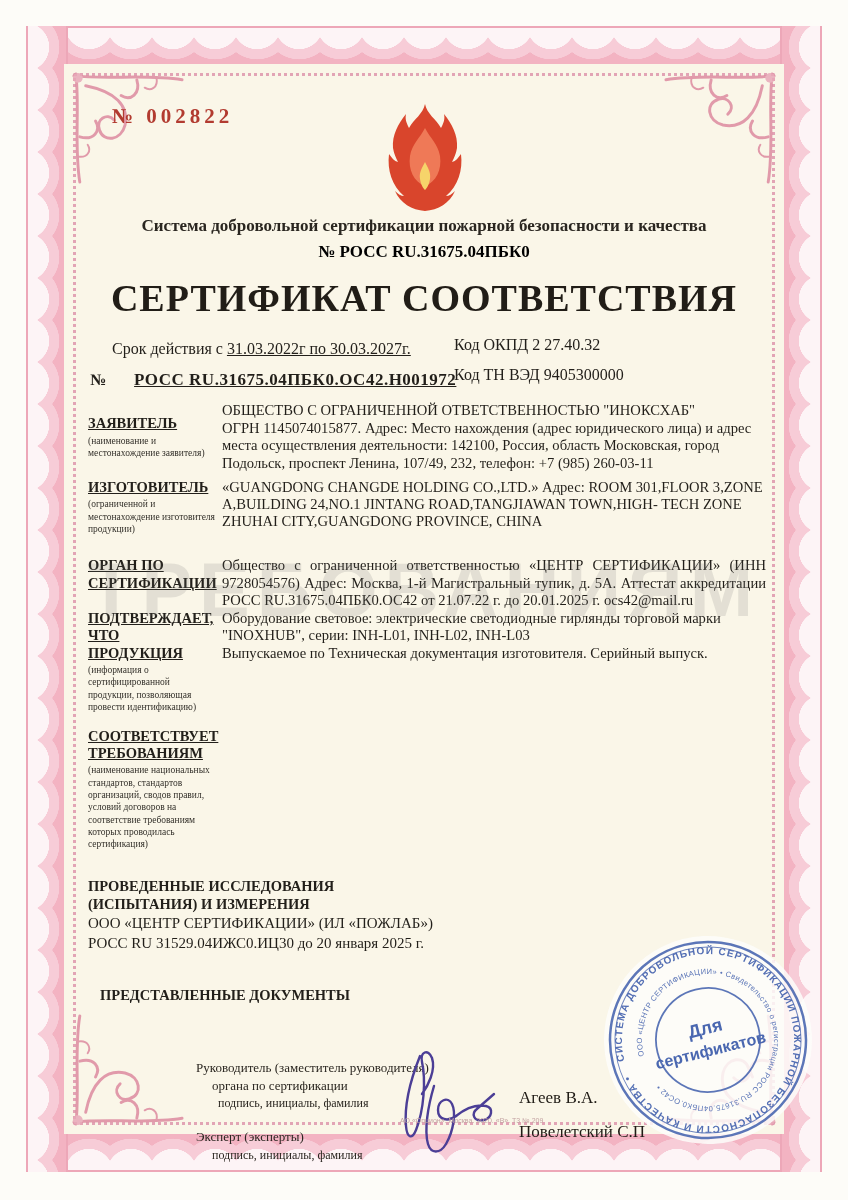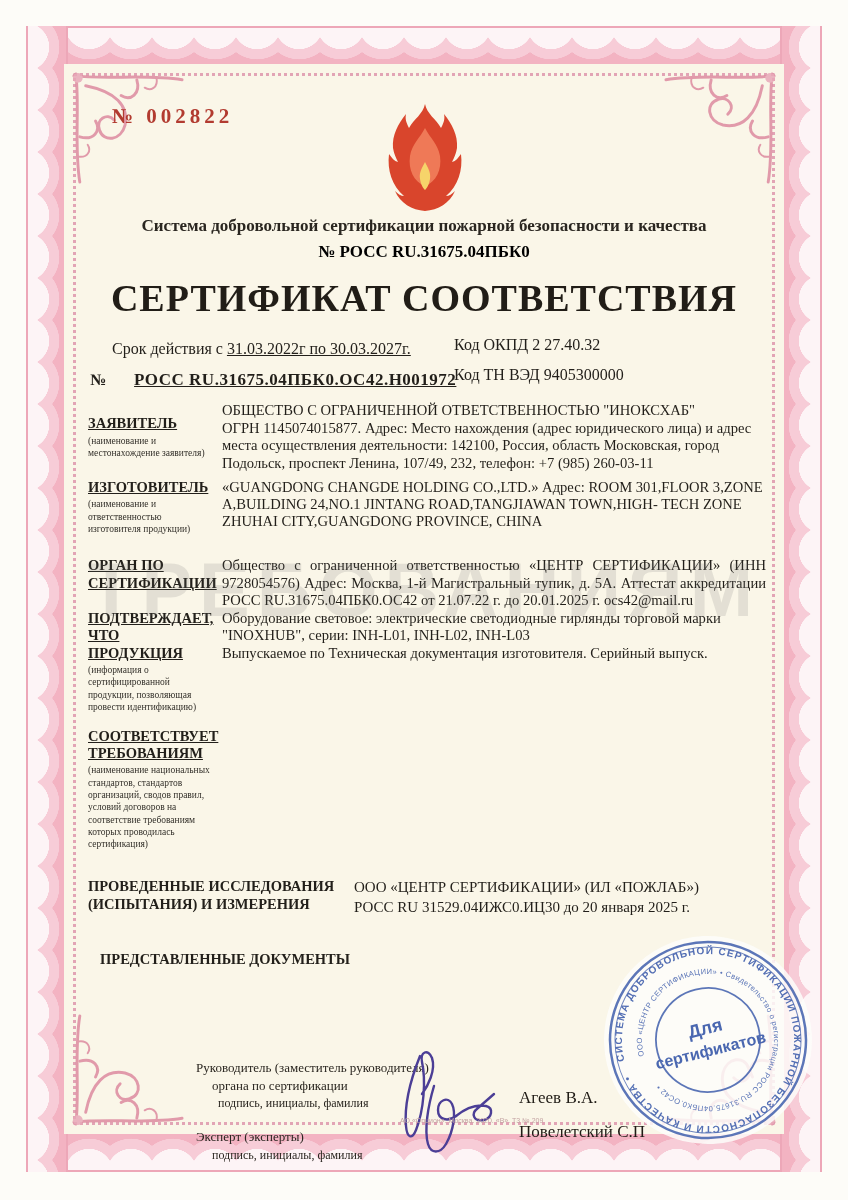--- a/index.html
+++ b/index.html
@@ -57,21 +57,21 @@
   .section .sub{font-size:9.5px;line-height:1.3;color:#33302a;margin-top:2px;}
   .section .txt{flex:1;font-size:14.6px;line-height:1.18;}
   .section .txt p{margin:0 0 1px 0;}
   .s1{margin-bottom:6px;align-items:center;}
   .s2{margin-bottom:22px;}
   .s3{}
   .s3 .txt{text-align:justify;}
   .s4{margin-bottom:14px;}
   .s5 .txt{padding-left:18px;}
 
-  .tests{display:flex;margin-top:26px;}
+  .tests{display:flex;margin-top:26px;flex-direction:column;}
   .tests .lbl{width:266px;flex:none;font-weight:700;font-size:14.5px;line-height:1.25;}
   .tests .lines{flex:1;font-size:15px;line-height:1.35;}
   .tests .lines span{display:block;}
   .docs-lbl{margin-top:34px;font-weight:700;font-size:14.5px;margin-left:12px;}
 
   .sig-block{position:absolute;top:996px;left:132px;font-size:13px;color:#2a2620;}
   .sig-block .l2{margin-left:16px;margin-top:2px;}
   .sig-block .l3{margin-left:22px;font-size:12px;margin-top:2px;}
   .sig-block .l4{margin-top:18px;}
   .sig-block .l5{margin-left:16px;font-size:12px;margin-top:3px;}
@@ -158,21 +158,21 @@
           </div>
           <div class="txt">
             <p>ОБЩЕСТВО С ОГРАНИЧЕННОЙ ОТВЕТСТВЕННОСТЬЮ "ИНОКСХАБ"</p>
             <p>ОГРН 1145074015877.   Адрес: Место нахождения (адрес юридического лица) и адрес места осуществления деятельности: 142100, Россия, область Московская, город Подольск, проспект Ленина, 107/49, 232, телефон: +7 (985) 260-03-11</p>
           </div>
         </div>
 
         <div class="section s2">
           <div class="lbl-col">
             <div class="lbl">ИЗГОТОВИТЕЛЬ</div>
-            <div class="sub">(наименование и ответственностью изготовителя продукции)</div>
+            <div class="sub">(ограниченной и местонахождение изготовителя продукции)</div>
           </div>
           <div class="txt">
             <p>«GUANGDONG CHANGDE HOLDING CO.,LTD.» Адрес: ROOM 301,FLOOR 3,ZONE A,BUILDING 24,NO.1 JINTANG ROAD,TANGJIAWAN TOWN,HIGH- TECH ZONE ZHUHAI CITY,GUANGDONG PROVINCE, CHINA</p>
           </div>
         </div>
 
         <div class="section s3">
           <div class="lbl-col">
             <div class="lbl">ОРГАН ПО СЕРТИФИКАЦИИ</div>
           </div>

